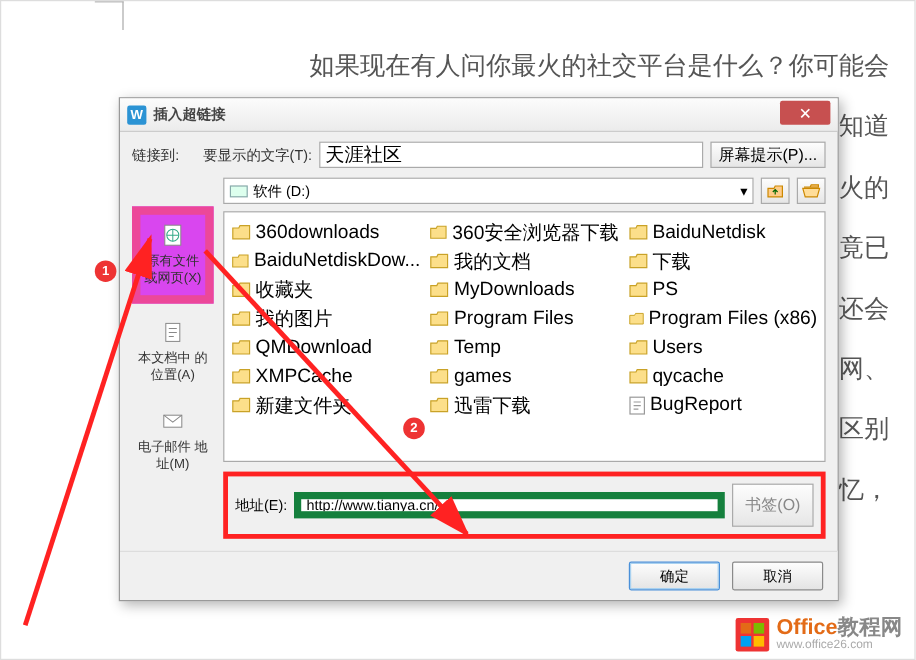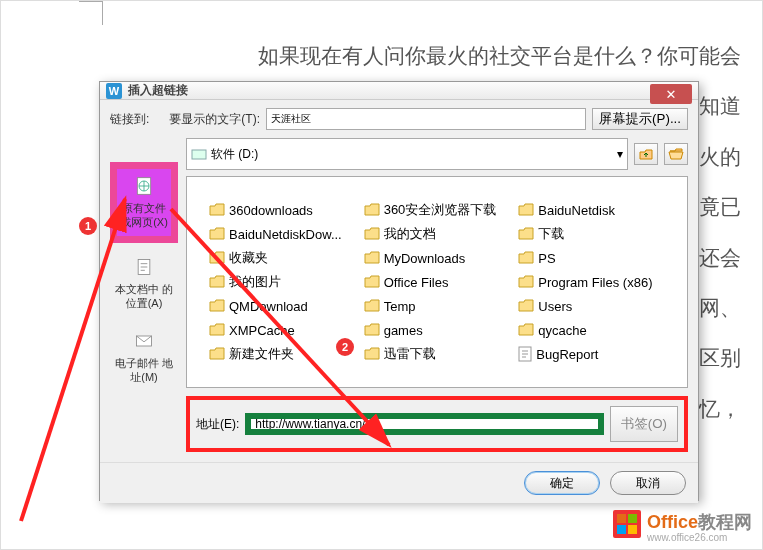--- a/index.html
+++ b/index.html
@@ -90,21 +90,21 @@
       padding: 8px 10px;
       gap: 6px;
     }
     .top-row .lbl { color: #333; }
     .top-row input.display-text {
       flex: 1;
       height: 22px;
       border: 1px solid #aaa;
       padding: 0 4px;
       background: #fff;
-      font-size: 10px;
+      font-size: 16px;
     }
     .top-row .tip-btn {
       height: 22px;
       padding: 0 6px;
       border: 1px solid #aaa;
       background: linear-gradient(#fdfdfd,#e6e6e6);
     }
     .main-area {
       flex: 1;
       display: flex;
@@ -156,46 +156,46 @@
       gap: 6px;
       position: relative;
     }
     .path-row {
       display: flex;
       align-items: center;
       gap: 6px;
     }
     .path-box {
       flex: 1;
-      height: 32px;
+      height: 22px;
       border: 1px solid #aaa;
       background: #fff;
       display: flex;
       align-items: center;
       padding: 0 4px;
     }
     .small-btn {
       width: 24px;
       height: 22px;
       border: 1px solid #aaa;
       background: linear-gradient(#fdfdfd,#e6e6e6);
       display: flex;
       align-items: center;
       justify-content: center;
     }
     .file-list {
       flex: 1;
       border: 1px solid #aaa;
       background: #fff;
-      padding: 22px;
+      padding: 6px;
       display: grid;
       grid-template-columns: repeat(3, 1fr);
       grid-auto-rows: 22px;
       gap: 2px 8px;
-      font-size: 13px;
+      font-size: 16px;
       align-content: start;
     }
     .file-item {
       display: flex;
       align-items: center;
       gap: 4px;
       white-space: nowrap;
       overflow: hidden;
     }
     .folder-icon {
@@ -230,37 +230,37 @@
       gap: 10px;
       padding: 8px 12px;
       border-top: 1px solid #ddd;
       background: #f0f0f0;
     }
     .button-row button {
       width: 76px;
       height: 24px;
       border: 1px solid #8a8a8a;
       background: linear-gradient(#fdfdfd,#e4e4e4);
-      border-radius: 12px;
+      border-radius: 2px;
       font-size: 12px;
     }
     .button-row button.primary {
       border: 1px solid #4a90d9;
       box-shadow: 0 0 0 1px #a8d1f0 inset;
     }
     .arrow {
       position: absolute;
       pointer-events: none;
     }
     .watermark {
       position: absolute;
       right: 10px;
       bottom: 6px;
       display: flex;
-      align-items: flex-start;
+      align-items: flex-end;
       gap: 6px;
     }
     .wm-icon {
       width: 28px;
       height: 28px;
       background: #e33;
       padding: 4px;
       border-radius: 2px;
       display: flex;
       align-items: center;
@@ -417,21 +417,21 @@
           <div class="file-item">
             <svg class="folder-icon" viewBox="0 0 16 14">
               <path d="M1 3h5l1-2h8v11H1z" fill="#fcdf8a" stroke="#c9a227"></path>
             </svg>
             <span>我的图片</span>
           </div>
           <div class="file-item">
             <svg class="folder-icon" viewBox="0 0 16 14">
               <path d="M1 3h5l1-2h8v11H1z" fill="#fcdf8a" stroke="#c9a227"></path>
             </svg>
-            <span>Office Files</span>
+            <span>Program Files</span>
           </div>
           <div class="file-item">
             <svg class="folder-icon" viewBox="0 0 16 14">
               <path d="M1 3h5l1-2h8v11H1z" fill="#fcdf8a" stroke="#c9a227"></path>
             </svg>
             <span>Program Files (x86)</span>
           </div>
           <div class="file-item">
             <svg class="folder-icon" viewBox="0 0 16 14">
               <path d="M1 3h5l1-2h8v11H1z" fill="#fcdf8a" stroke="#c9a227"></path>

